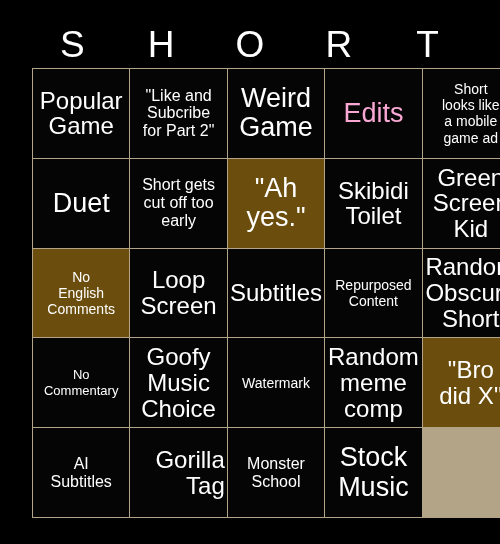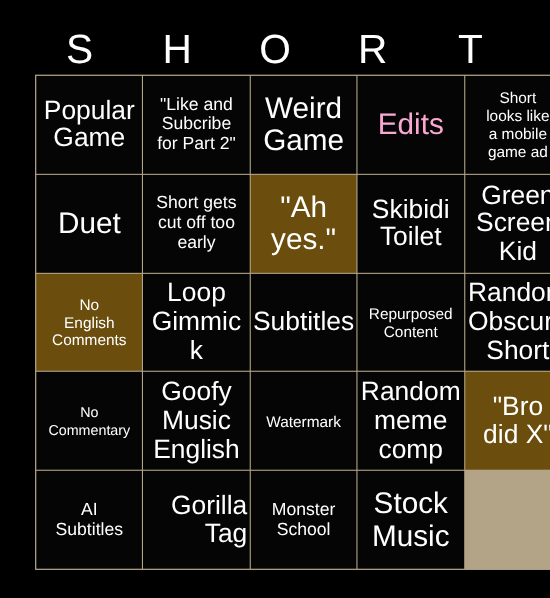--- a/index.html
+++ b/index.html
@@ -152,42 +152,42 @@
 Screen
 Kid</span>
       </div>
       <div class="bingo-cell marked" style="background: rgb(107, 78, 13);">
         <span class="cell-text fs-xs" style="color: rgb(255, 255, 255);">No
 English
 Comments</span>
       </div>
       <div class="bingo-cell" style="background: rgb(5, 5, 5);">
         <span class="cell-text fs-md" style="color: rgb(255, 255, 255);">Loop
-Gimmick</span>
+Screen</span>
       </div>
       <div class="bingo-cell" style="background: rgb(5, 5, 5);">
         <span class="cell-text fs-md" style="color: rgb(255, 255, 255);">Subtitles</span>
       </div>
       <div class="bingo-cell" style="background: rgb(5, 5, 5);">
         <span class="cell-text fs-xs" style="color: rgb(255, 255, 255);">Repurposed
 Content</span>
       </div>
       <div class="bingo-cell" style="background: rgb(5, 5, 5);">
         <span class="cell-text fs-md" style="color: rgb(255, 255, 255);">Random
 Obscure
 Short</span>
       </div>
       <div class="bingo-cell" style="background: rgb(5, 5, 5);">
         <span class="cell-text fs-xxs" style="color: rgb(255, 255, 255);">No
 Commentary</span>
       </div>
       <div class="bingo-cell" style="background: rgb(5, 5, 5);">
         <span class="cell-text fs-md" style="color: rgb(255, 255, 255);">Goofy
 Music
-English</span>
+Choice</span>
       </div>
       <div class="bingo-cell" style="background: rgb(5, 5, 5);">
         <span class="cell-text fs-xs" style="color: rgb(255, 255, 255);">Watermark</span>
       </div>
       <div class="bingo-cell" style="background: rgb(5, 5, 5);">
         <span class="cell-text fs-md" style="color: rgb(255, 255, 255);">Random
 meme
 comp</span>
       </div>
       <div class="bingo-cell marked" style="background: rgb(107, 78, 13);">

